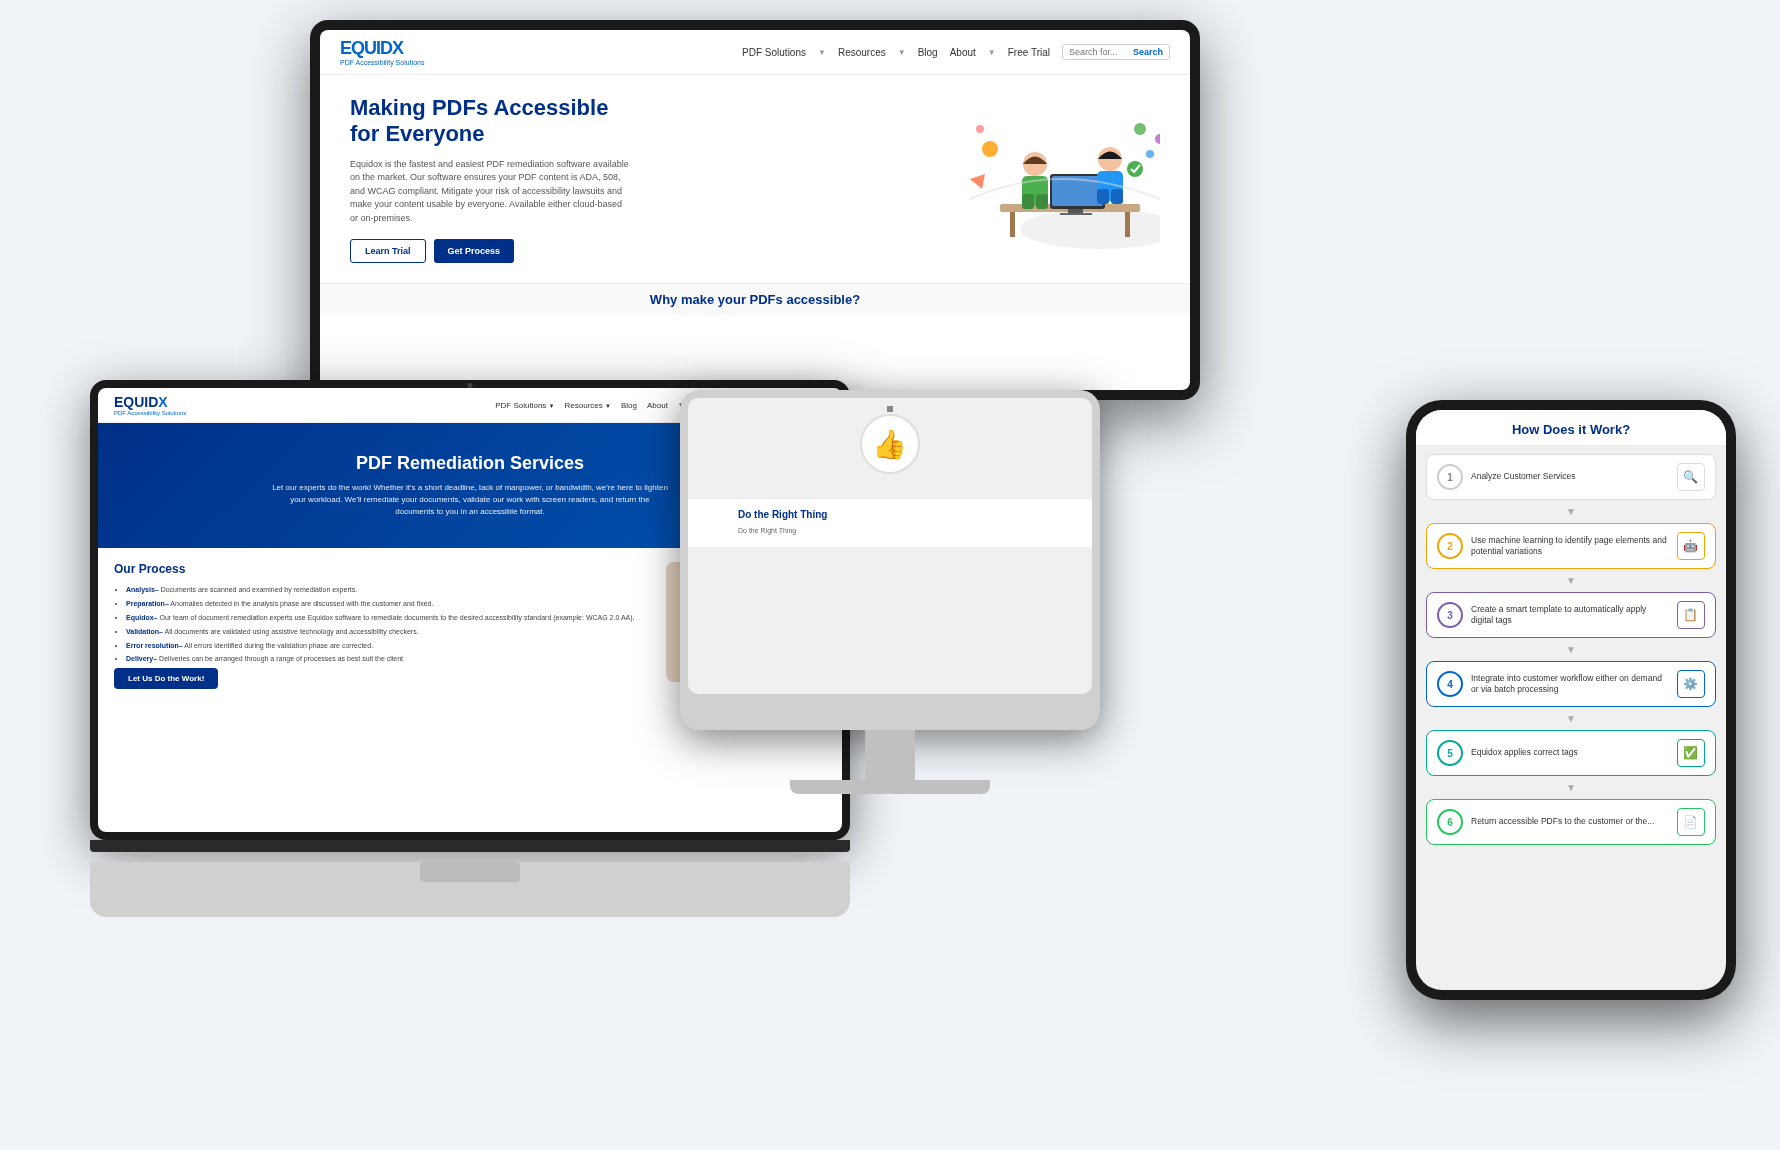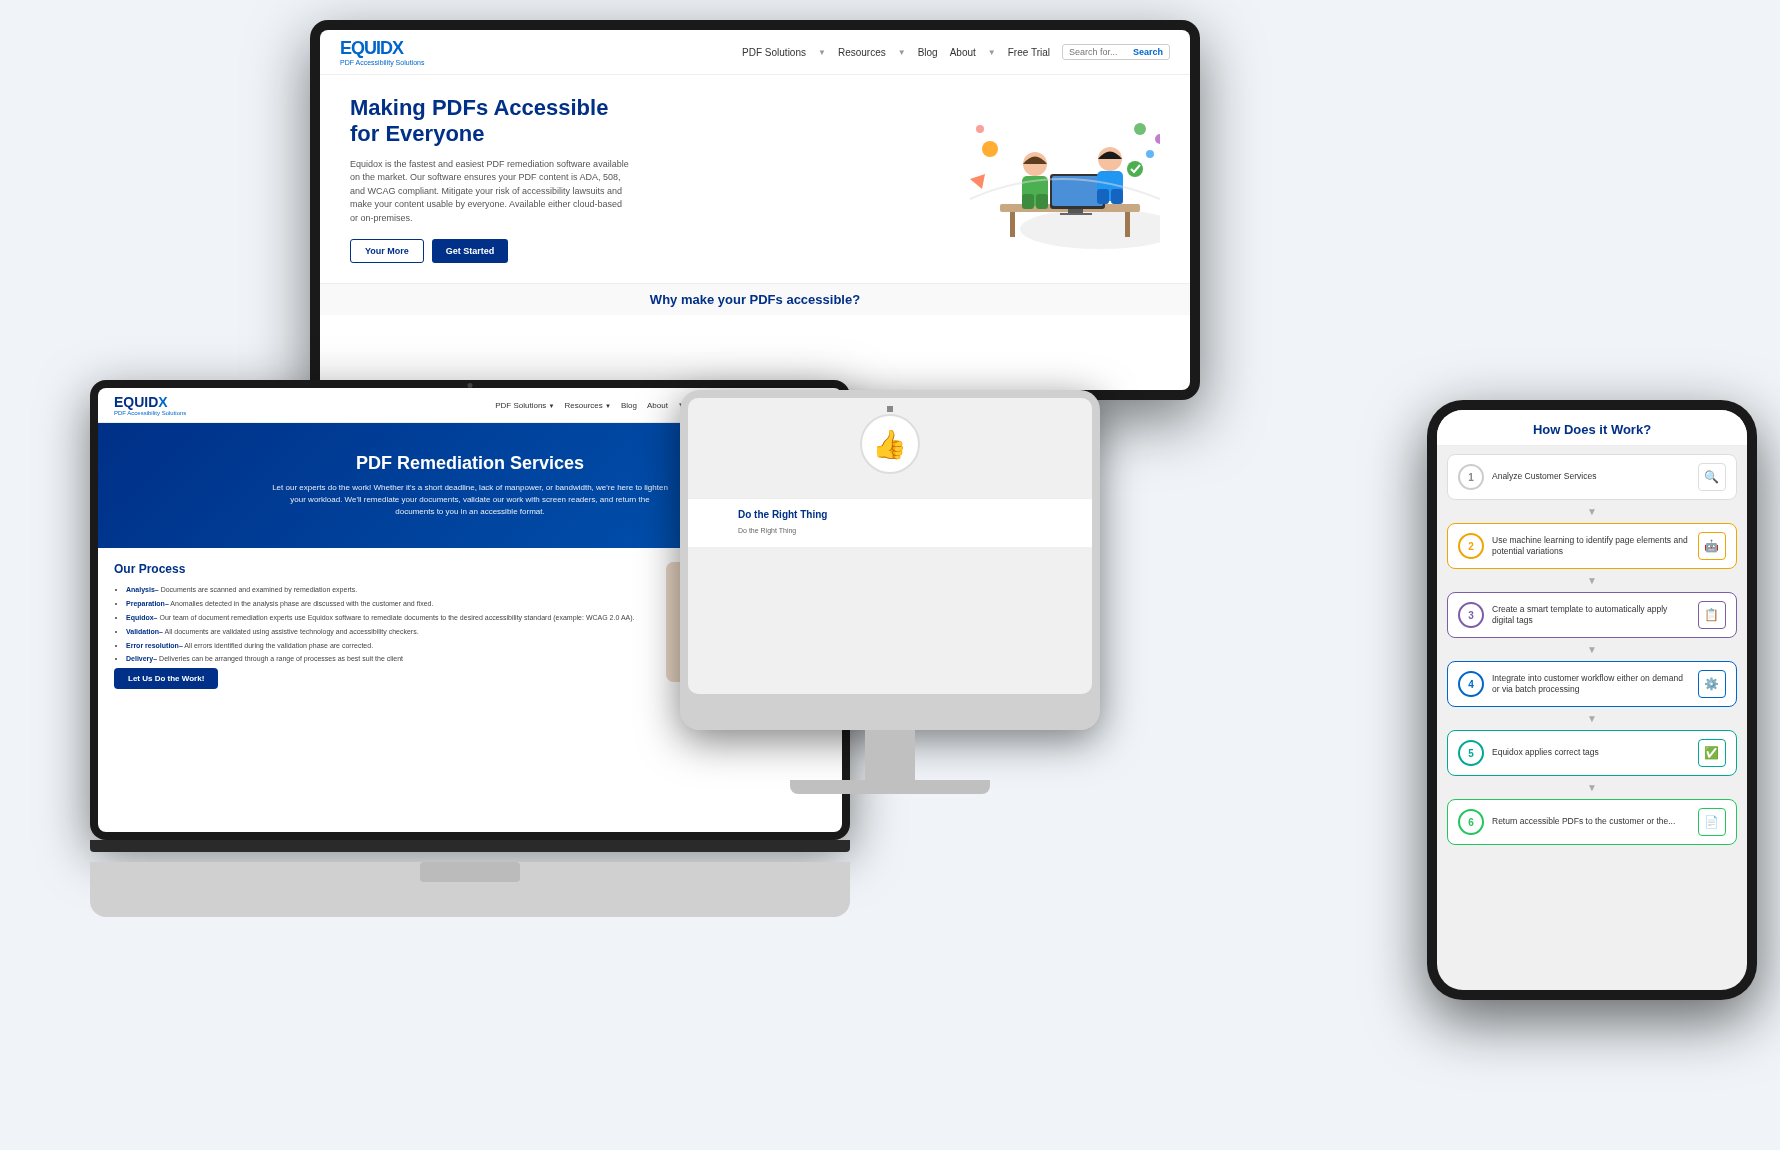--- a/index.html
+++ b/index.html
@@ -373,21 +373,21 @@
       font-size: 8px;
       border-radius: 4px;
       cursor: pointer;
       font-weight: bold;
     }
 
     
     .phone-container {
       position: absolute;
       top: 400px;
-      right: 23px;
+      right: 44px;
       width: 330px;
       height: 600px;
     }
 
     .phone-frame {
       width: 330px;
       height: 600px;
       background: #1a1a1a;
       border-radius: 36px;
       padding: 10px;
@@ -516,22 +516,22 @@
       </div>
 
       <div class="website-hero">
         <div class="hero-content">
           <div class="hero-title">
             <span>Making PDFs Accessible</span><br>
             <span>for Everyone</span>
           </div>
           <div class="hero-desc">Equidox is the fastest and easiest PDF remediation software available on the market. Our software ensures your PDF content is ADA, 508, and WCAG compliant. Mitigate your risk of accessibility lawsuits and make your content usable by everyone. Available either cloud-based or on-premises.</div>
           <div class="hero-buttons">
-            <button class="btn-outline">Your More</button>
-            <button class="btn-primary">Get Started</button>
+            <button class="btn-outline">Learn Trial</button>
+            <button class="btn-primary">Get Process</button>
           </div>
         </div>
         <div class="hero-image">
           
           <svg viewBox="0 0 220 160" class="hero-illustration">
 
             <ellipse cx="160" cy="130" rx="80" ry="20" fill="#e8e8e8" opacity="0.6"></ellipse>
 
             <rect x="60" y="105" width="140" height="8" rx="2" fill="#c8a882"></rect>
             <rect x="70" y="113" width="5" height="25" fill="#a07850"></rect>

